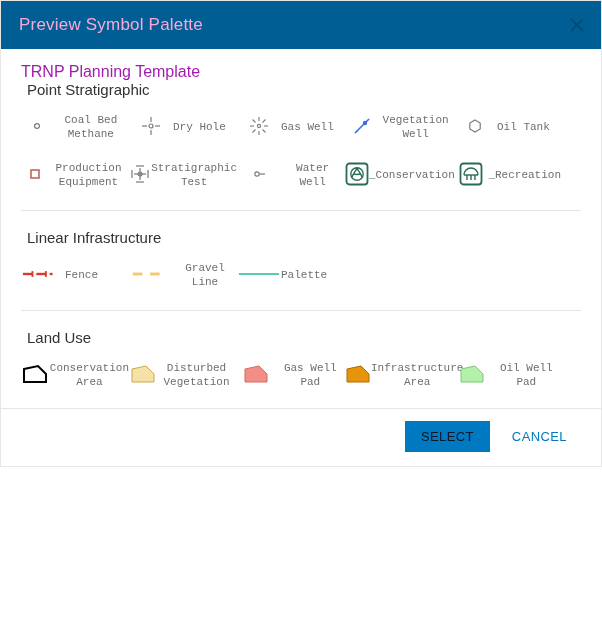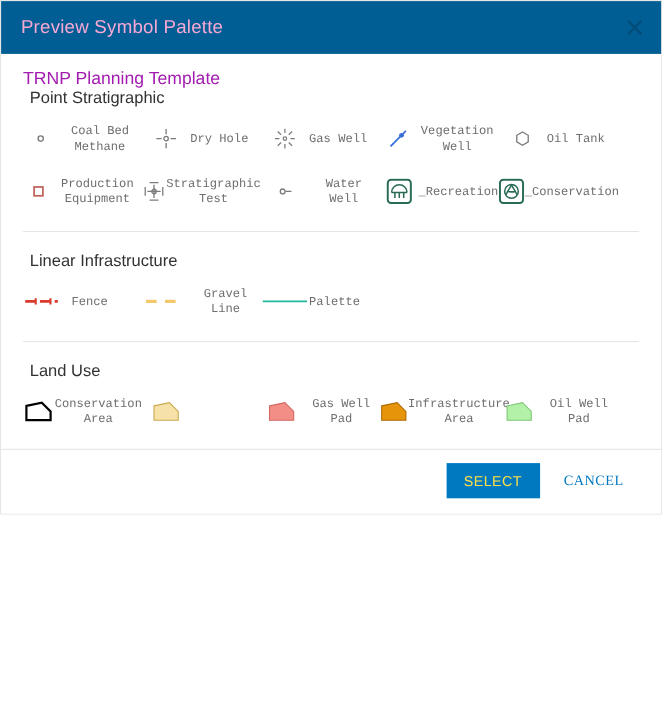--- a/index.html
+++ b/index.html
@@ -98,26 +98,25 @@
   .btn {
     font-size: 13px;
     letter-spacing: 0.4px;
     padding: 8px 16px;
     border: none;
     cursor: pointer;
     font-family: inherit;
   }
   .btn-primary {
     background: #0079c1;
-    color: #fde047;
+    color: #0f172a;
   }
   .btn-flat {
     background: #fff;
     color: #0079c1;
-    font-family: Liberation Serif, serif;
   }
 </style>
 </head>
 <body>
 
 <div class="dialog">
 
   <div class="titlebar">
     <span class="title">Preview Symbol Palette</span>
     <span class="close">
@@ -218,44 +217,44 @@
                 <line x1="7.5" y1="7" x2="13" y2="7"></line>
               </svg>
             </div>
             <div class="label">Water Well</div>
           </div>
           <div class="swatch">
             <div class="icon-box">
               <svg width="24" height="24" viewBox="0 0 24 24">
         <rect x="1.5" y="1.5" width="21" height="21" rx="3" fill="#fff" stroke="#2a6b54" stroke-width="1.8"></rect>
         <g stroke="#2a6b54" stroke-width="1.4" fill="none">
+          <circle cx="12" cy="12" r="6.2"></circle>
+          <path d="M7 15 C9 10,11 9,12 6"></path>
+          <path d="M12 6 C13 9,15 10,17 15"></path>
+          <path d="M8.5 12 C10.5 12.5,13.5 12.5,15.5 12"></path>
+        </g>
+              </svg>
+            </div>
+            <div class="label">_Conservation</div>
+          </div>
+          <div class="swatch">
+            <div class="icon-box">
+              <svg width="24" height="24" viewBox="0 0 24 24">
+        <rect x="1.5" y="1.5" width="21" height="21" rx="3" fill="#fff" stroke="#2a6b54" stroke-width="1.8"></rect>
+        <g stroke="#2a6b54" stroke-width="1.4" fill="none">
           <path d="M5 13 A7 7 0 0 1 19 13"></path>
           <line x1="5" y1="13" x2="19" y2="13"></line>
           <line x1="8" y1="13" x2="8" y2="18"></line>
           <line x1="12" y1="13" x2="12" y2="18"></line>
           <line x1="16" y1="13" x2="16" y2="18"></line>
         </g>
               </svg>
             </div>
             <div class="label">_Recreation</div>
           </div>
-          <div class="swatch">
-            <div class="icon-box">
-              <svg width="24" height="24" viewBox="0 0 24 24">
-        <rect x="1.5" y="1.5" width="21" height="21" rx="3" fill="#fff" stroke="#2a6b54" stroke-width="1.8"></rect>
-        <g stroke="#2a6b54" stroke-width="1.4" fill="none">
-          <circle cx="12" cy="12" r="6.2"></circle>
-          <path d="M7 15 C9 10,11 9,12 6"></path>
-          <path d="M12 6 C13 9,15 10,17 15"></path>
-          <path d="M8.5 12 C10.5 12.5,13.5 12.5,15.5 12"></path>
-        </g>
-              </svg>
-            </div>
-            <div class="label">_Conservation</div>
-          </div>
         </div>
         <hr class="divider">
         <div class="section-heading">Linear Infrastructure</div>
         <div class="swatch-grid">
           <div class="swatch">
             <div class="icon-box">
               <svg width="46" height="8" viewBox="0 0 46 8">
         <line x1="2" y1="4" x2="12" y2="4" stroke="#d93a2b" stroke-width="2.5"></line>
         <line x1="16" y1="4" x2="26" y2="4" stroke="#d93a2b" stroke-width="2.5"></line>
         <line x1="12" y1="1" x2="12" y2="7" stroke="#d93a2b" stroke-width="2"></line>
@@ -293,20 +292,21 @@
               </svg>
             </div>
             <div class="label">Conservation Area</div>
           </div>
           <div class="swatch">
             <div class="icon-box">
               <svg width="26" height="20" viewBox="0 0 26 20">
     <polygon points="2,5 16,2 24,10 24,18 2,18" fill="#f6e2a8" stroke="#c9a94f" stroke-width="1"></polygon>
               </svg>
             </div>
+            <div class="label">Disturbed Vegetation</div>
           </div>
           <div class="swatch">
             <div class="icon-box">
               <svg width="26" height="20" viewBox="0 0 26 20">
     <polygon points="2,5 16,2 24,10 24,18 2,18" fill="#f28e86" stroke="#d46a60" stroke-width="1"></polygon>
               </svg>
             </div>
             <div class="label">Gas Well Pad</div>
           </div>
           <div class="swatch">

